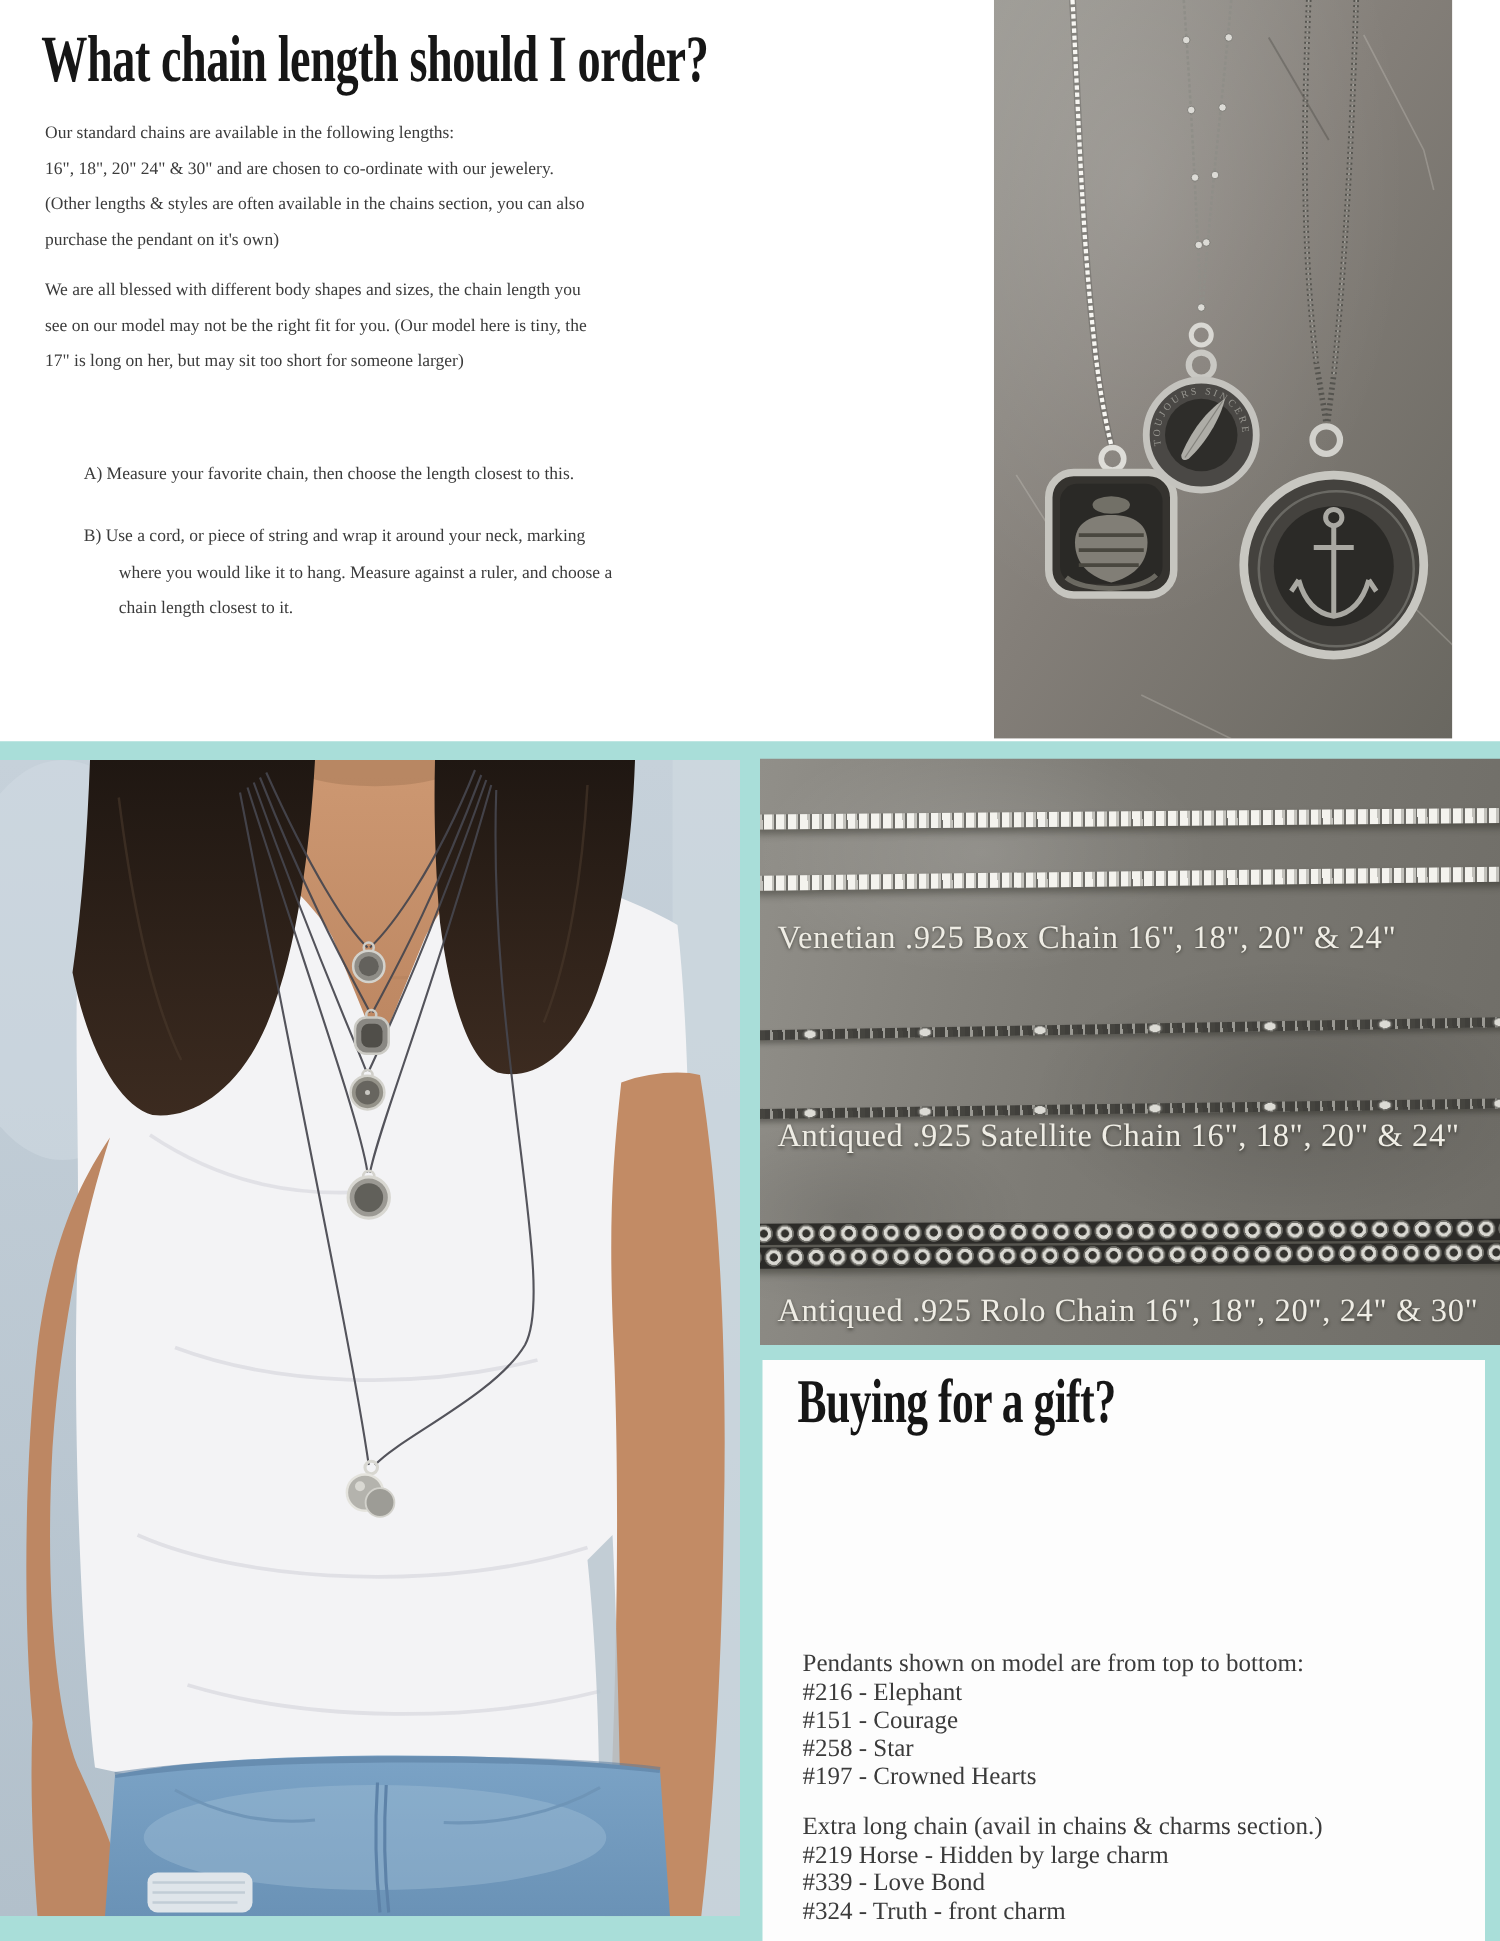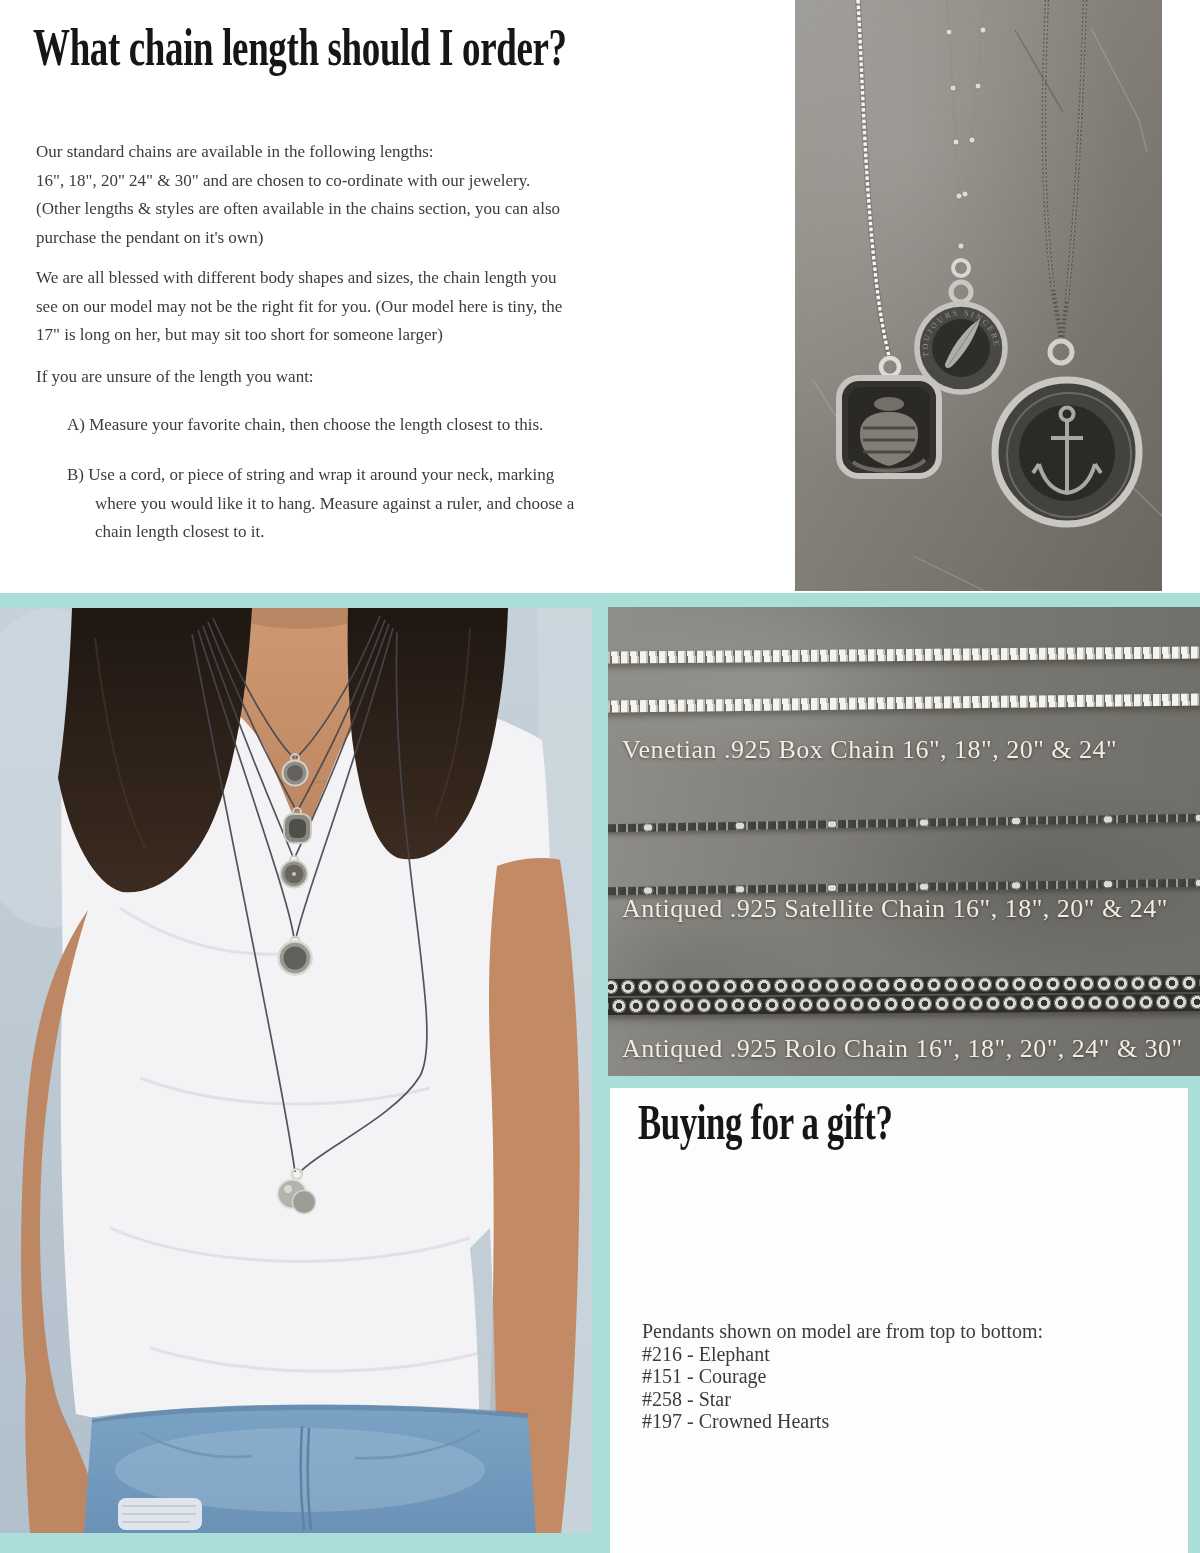--- a/index.html
+++ b/index.html
@@ -10,21 +10,21 @@
   .abs { position:absolute; }
 
   
   .display {
     font-weight:bold; color:#161616; white-space:nowrap;
     transform:scale(0.74,1.06); transform-origin:0 0; letter-spacing:-0.5px;
   }
   .display-lg { font-size:50px; }
   .display-md { font-size:47px; }
   .body-text {
-    font-size:17px; line-height:28.5px; color:#3b3b3b; white-space:pre-line;margin-top:45px;
+    font-size:14px; line-height:28.5px; color:#3b3b3b; white-space:pre-line;
   }
   .hang { padding-left:28px; text-indent:-28px; }
   .small-text {
     font-size:20px; line-height:22.6px; color:#3b3b3b; white-space:pre-line;
   }
   .caption {
     font-size:26px; color:#efede5; letter-spacing:0.5px; white-space:nowrap;
     text-shadow:0 1px 3px rgba(25,25,18,.6);
   }
 
@@ -82,21 +82,20 @@
 
   <div class="abs body-text" style="left:36px; top:93px; width:760px;">Our standard chains are available in the following lengths:
 16", 18", 20" 24" &amp; 30"  and are chosen to co-ordinate with our jewelery.
 (Other lengths &amp; styles are often available in the chains section, you can also
 purchase the pendant on it's own)</div>
 
   <div class="abs body-text" style="left:36px; top:219px; width:760px;">We are all blessed with different body shapes and sizes, the chain length you
 see on our model may not be the right fit for you. (Our model here is tiny, the
 17" is long on her, but may sit too short for someone larger)</div>
 
-  <div class="abs body-text" style="left:36px; top:318px; width:760px;">If you are unsure of the length you want:</div>
 
   <div class="abs body-text hang" style="left:67px; top:416px; width:720px;">B) Use a cord, or piece of string and wrap it around your neck, marking
 where you would like it to hang. Measure against a ruler, and choose a
 chain length closest to it.</div>
 
   <div class="abs body-text hang" style="left:67px; top:366px; width:720px;">A) Measure your favorite chain, then choose the length closest to this.</div>
 
   <div class="abs teal-band"></div>
 
   <div class="abs photo photo-necklaces">
@@ -305,15 +304,19 @@
 
   <div class="abs gift-box">
     <div class="abs" style="left:28px; top:5px;">
       <div class="display display-md">Buying for a gift?</div>
     </div>
     <div class="abs small-text" style="left:32px; top:232px; width:520px;">Pendants shown on model are from top to bottom:
 #216 - Elephant
 #151 - Courage
 #258 - Star
 #197 - Crowned Hearts</div>
+    <div class="abs small-text" style="left:32px; top:362px; width:520px;">Extra long chain (avail in chains &amp; charms section.)
+#219 Horse - Hidden by large charm
+#339 - Love Bond
+#324 - Truth - front charm</div>
   </div>
 
 </div>
 
 </body></html>

